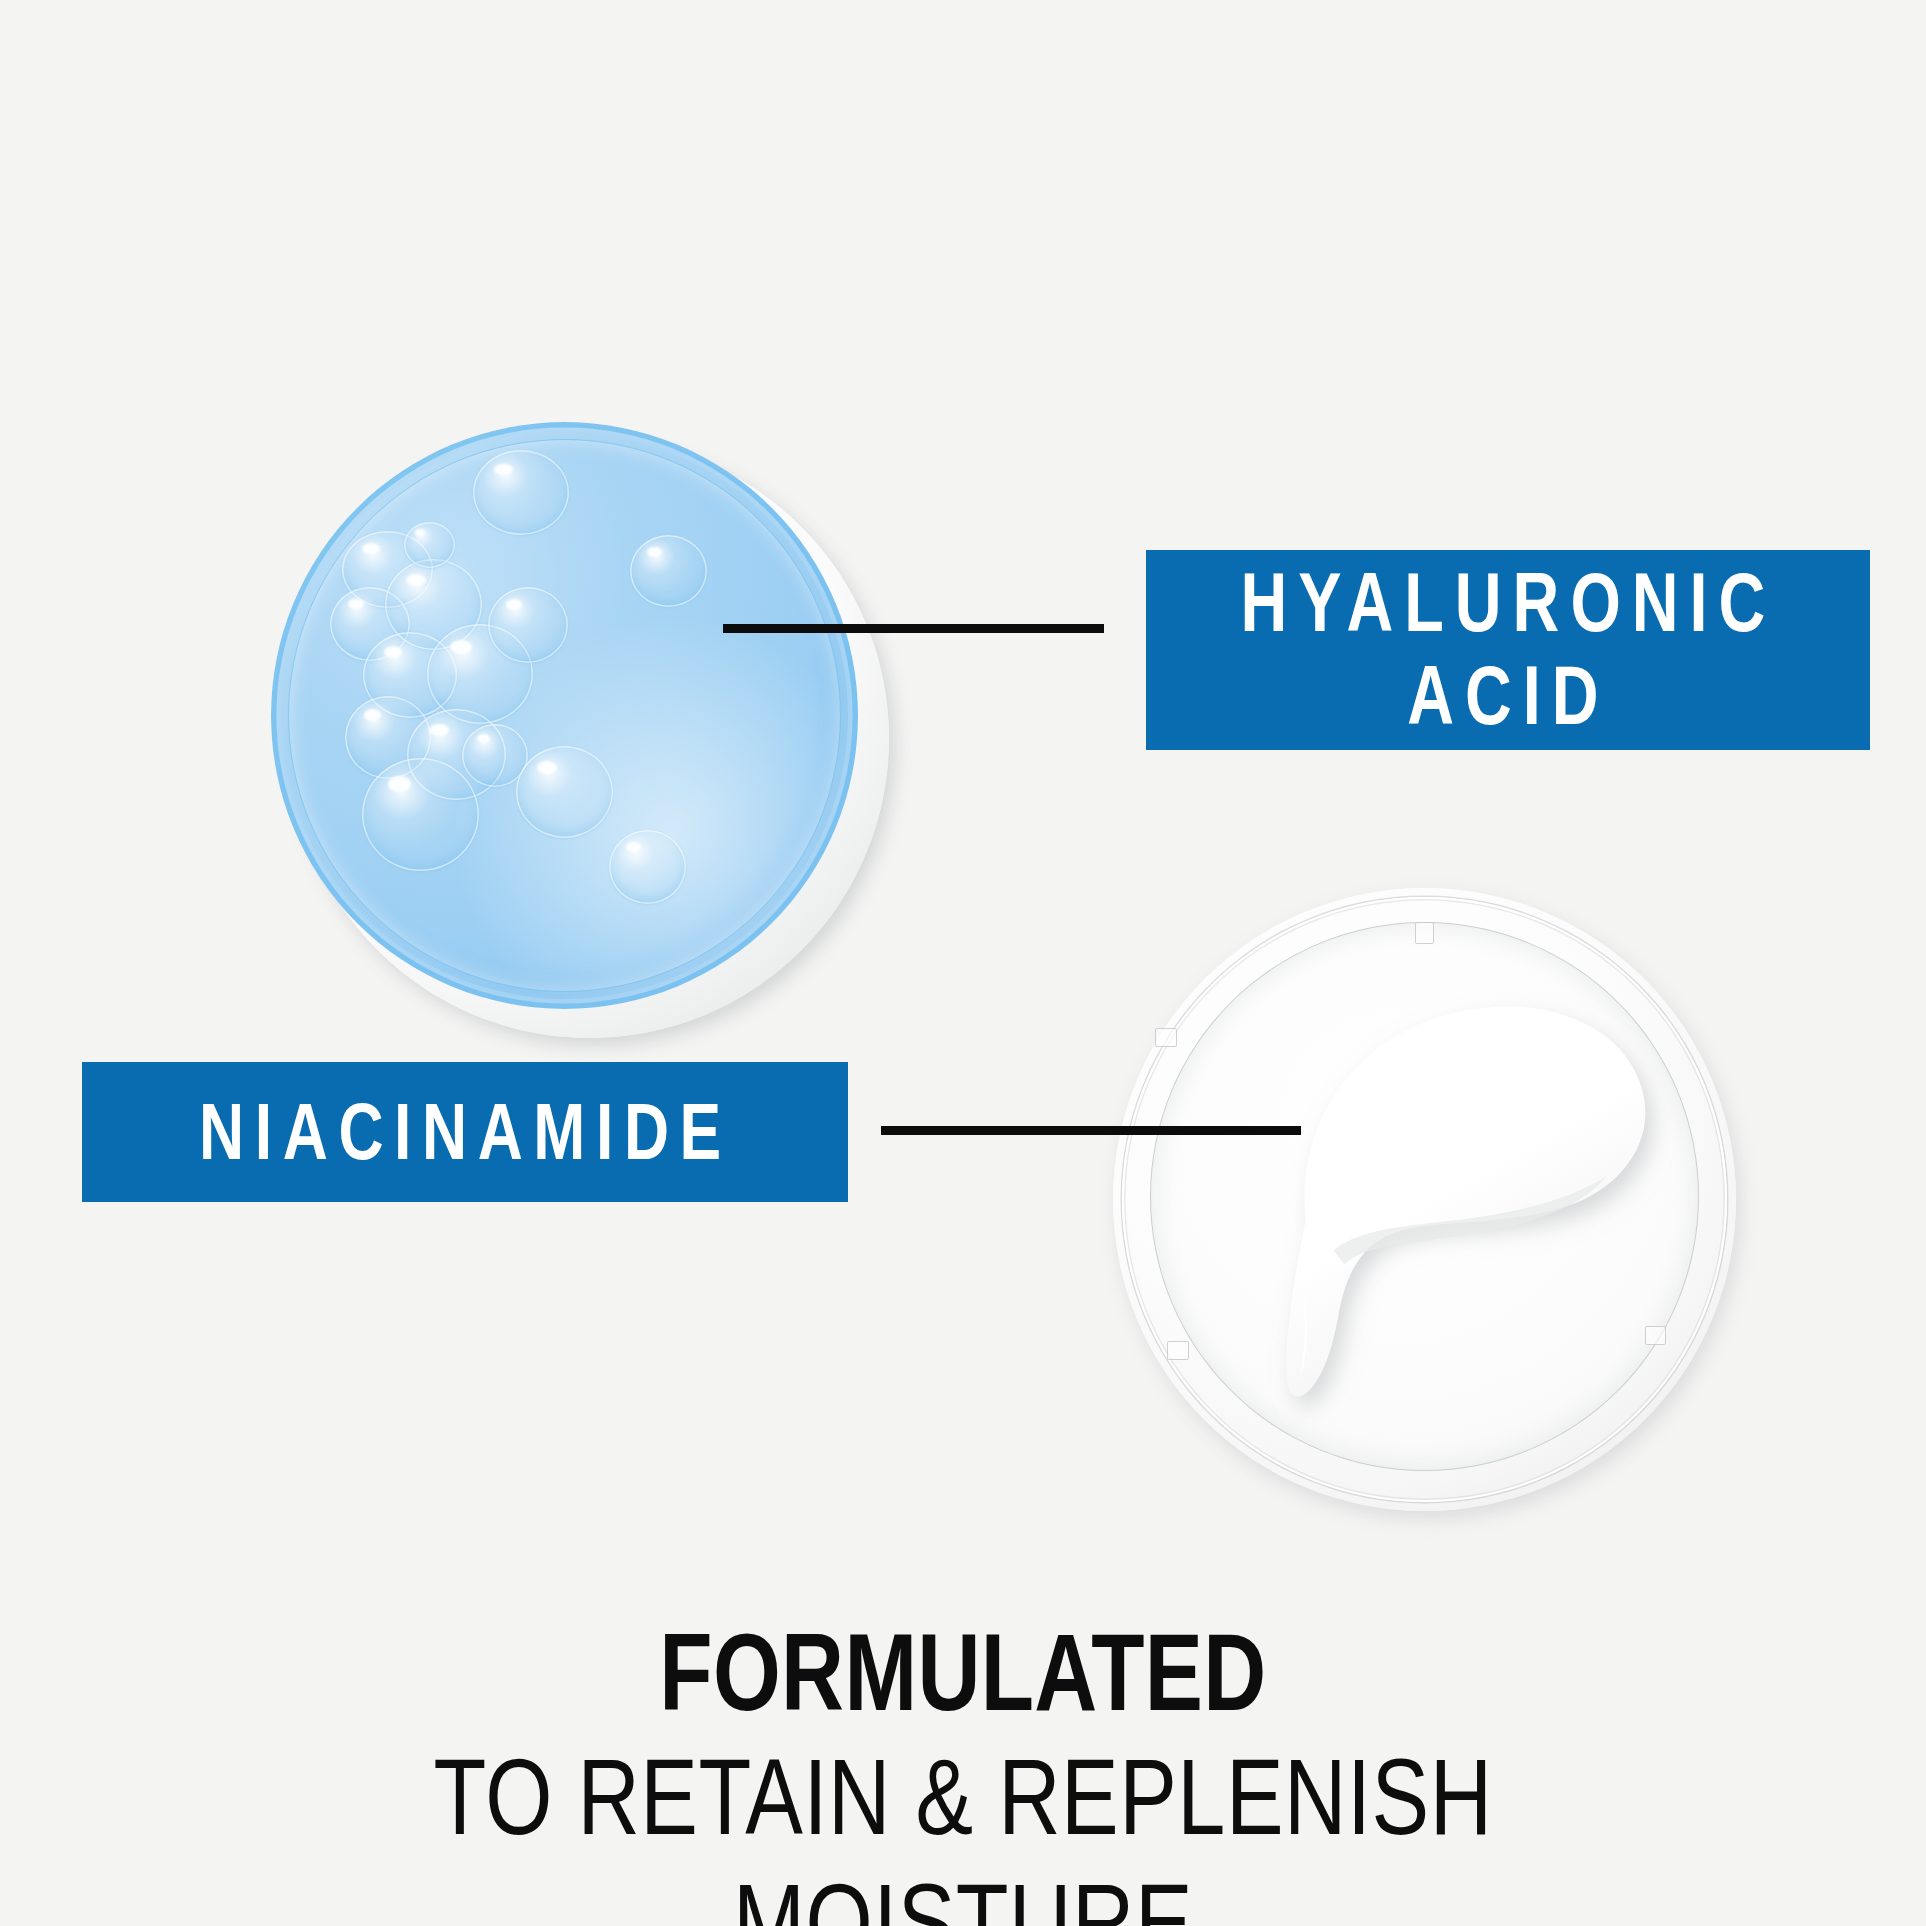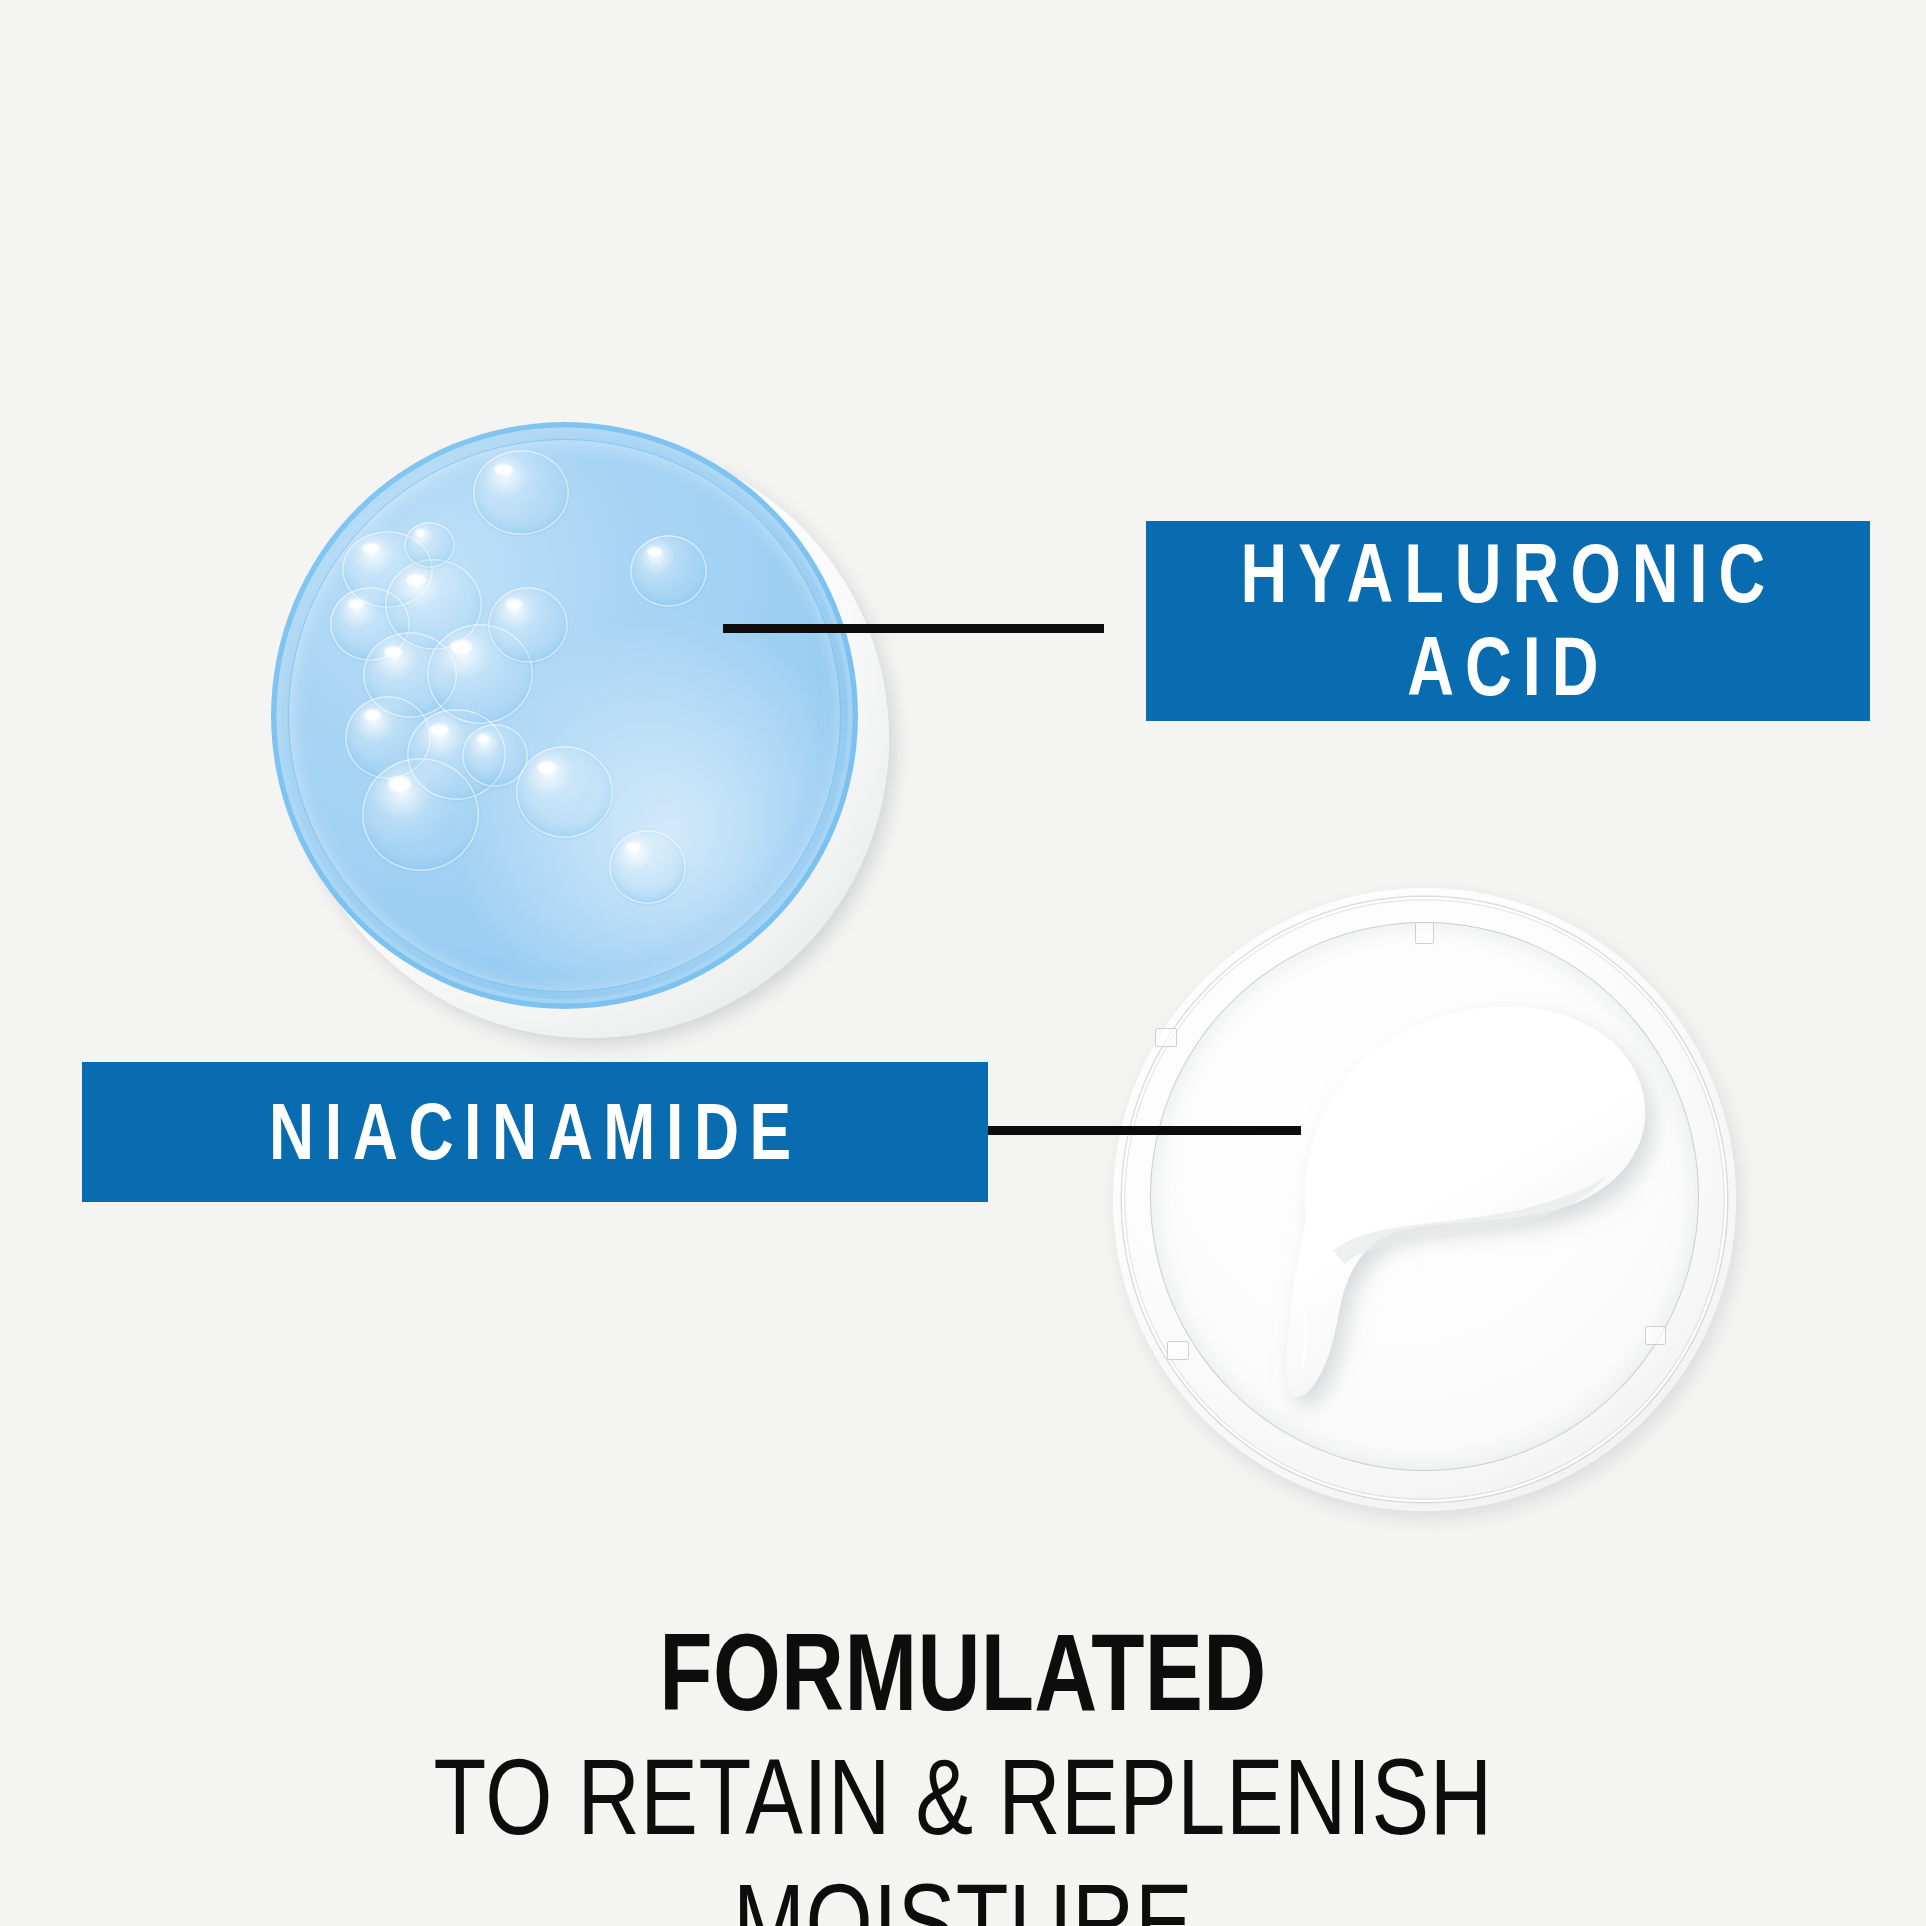--- a/index.html
+++ b/index.html
@@ -147,29 +147,29 @@
     font-family: "Liberation Sans", sans-serif;
     font-weight: 700;
     letter-spacing: 0.17em;
     text-align: center;
     line-height: 1.12;
     transform: scaleX(0.78);
     white-space: pre-line;
   }
   #callout-ha {
     left: 1146px;
-    top: 521px;
+    top: 550px;
     width: 724px;
     height: 200px;
   }
   #callout-ha .callout-text { font-size: 83px; }
   #callout-nia {
     left: 82px;
     top: 1062px;
-    width: 906px;
+    width: 766px;
     height: 140px;
   }
   #callout-nia .callout-text { font-size: 80px; }
 
   
   .footline {
     position: absolute;
     left: 0;
     width: 1926px;
     text-align: center;

